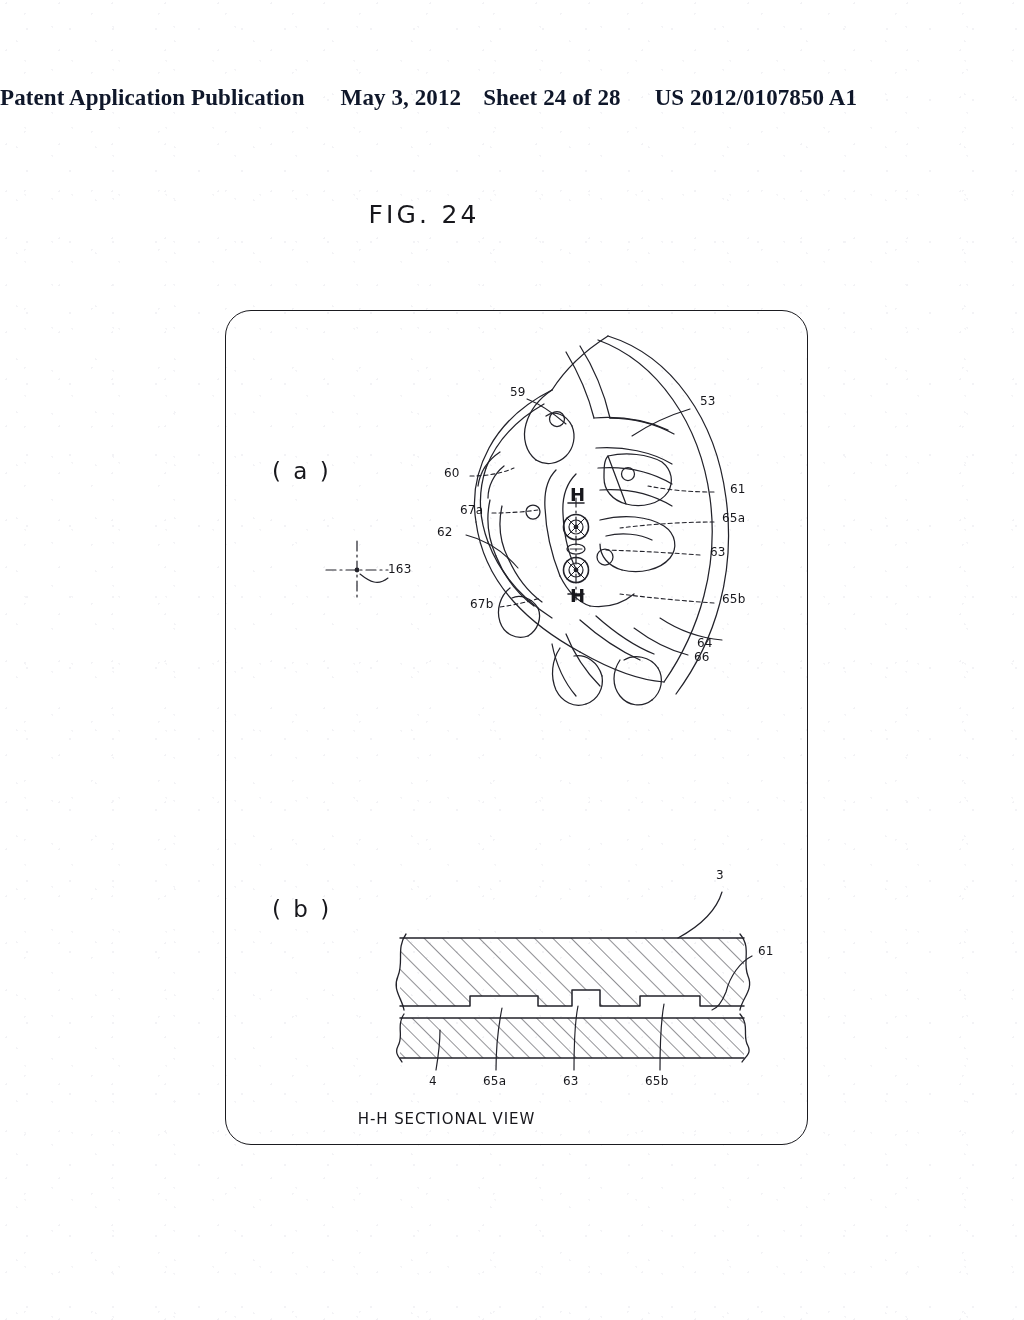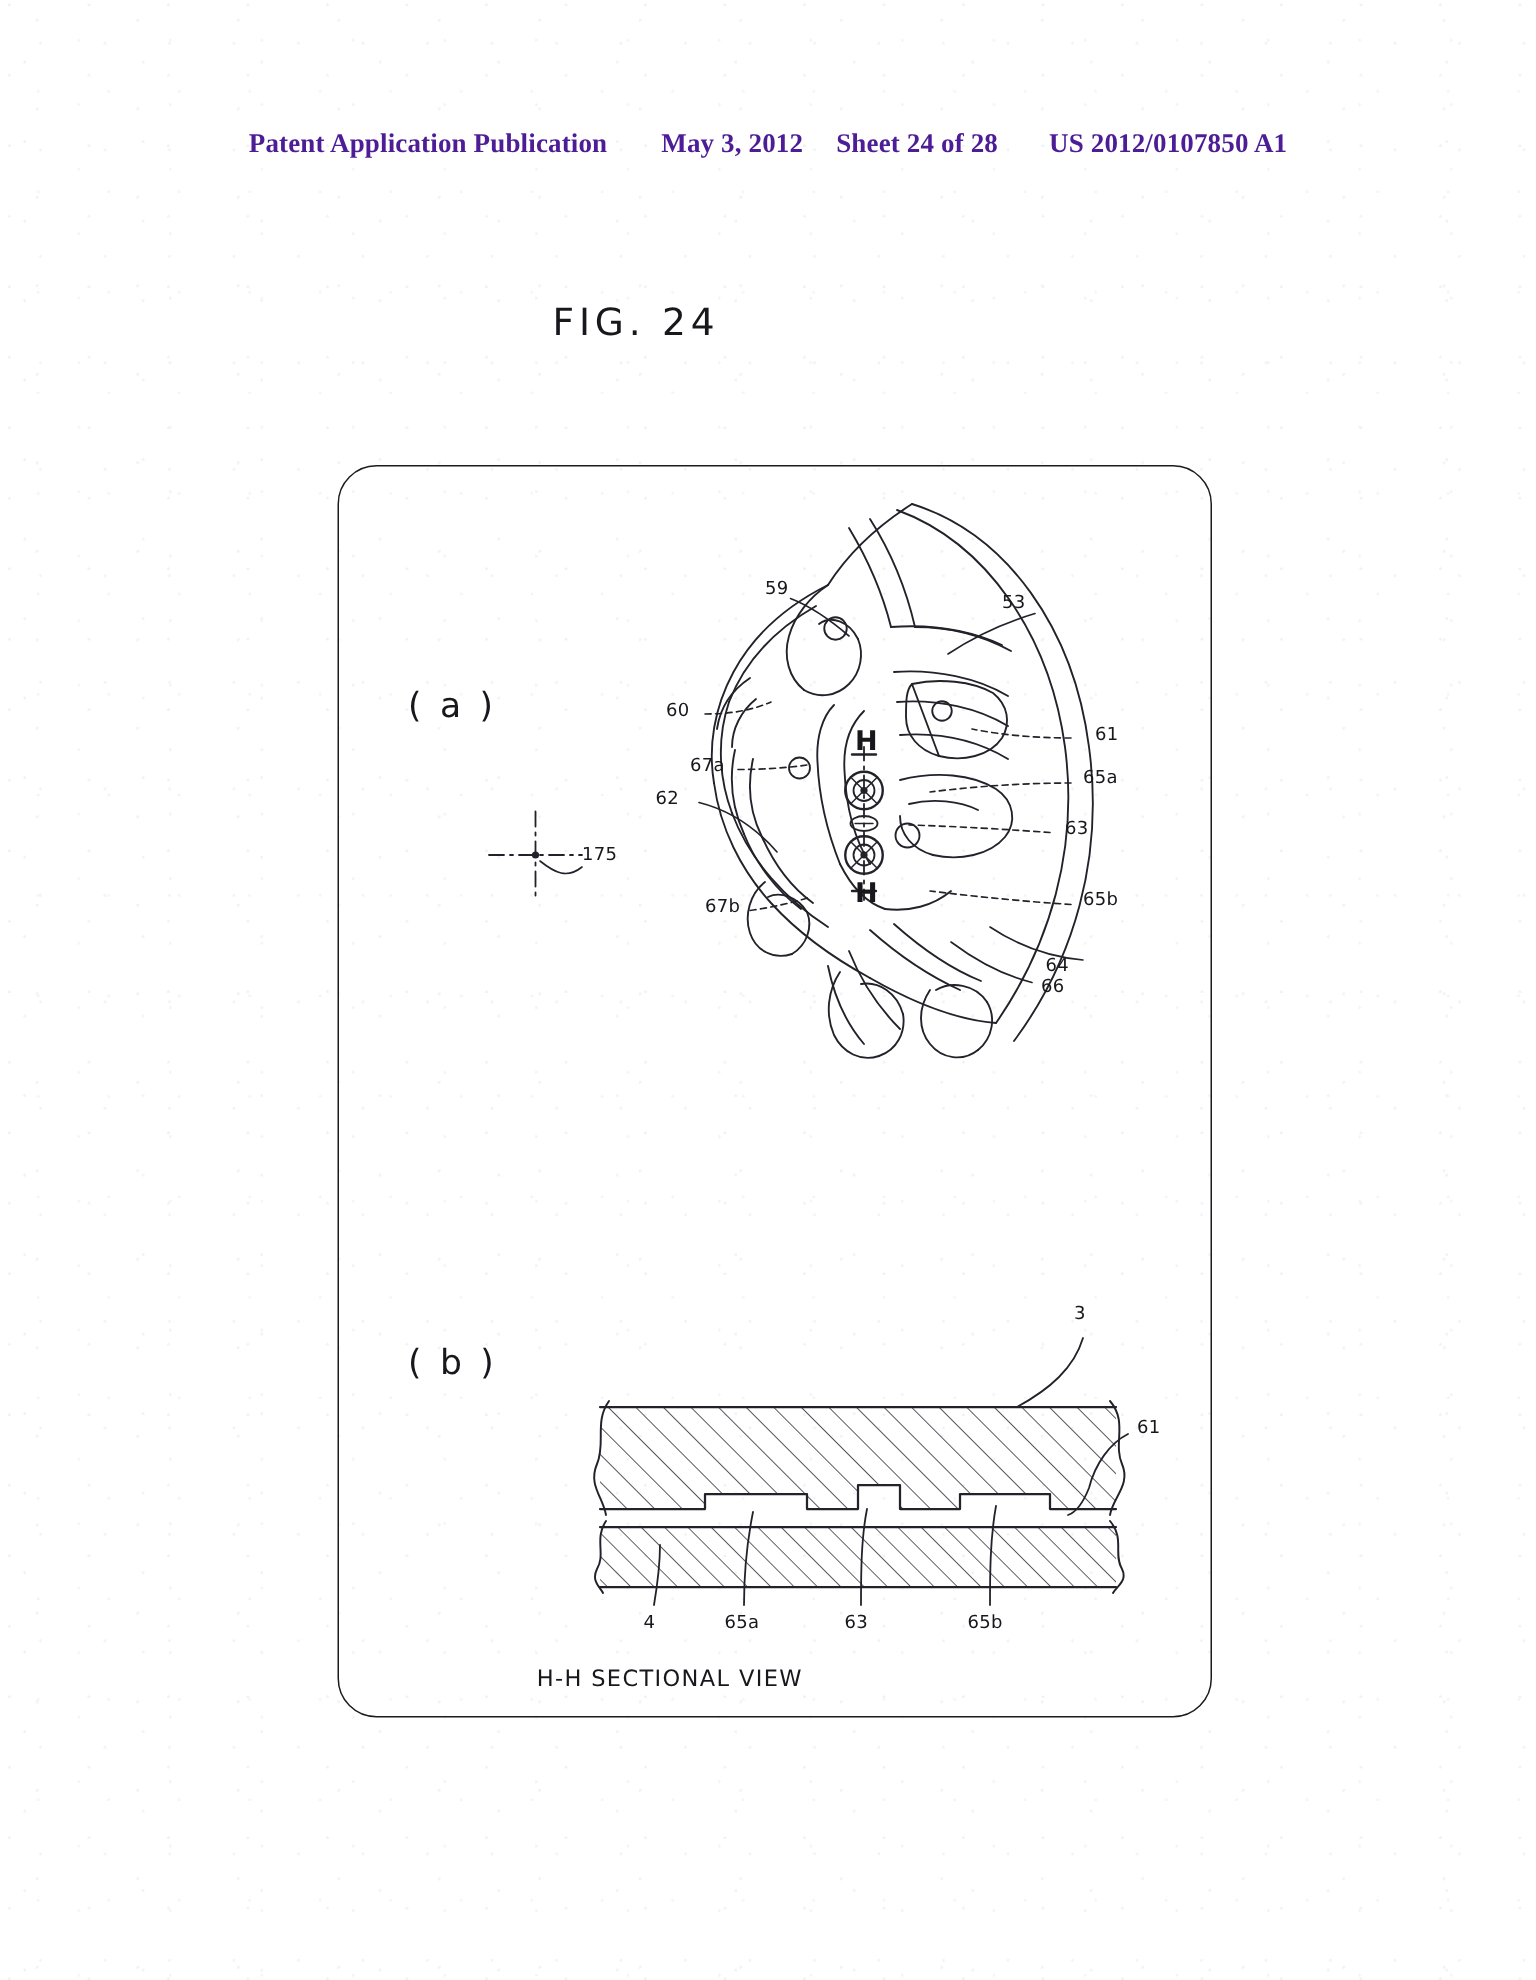--- a/index.html
+++ b/index.html
@@ -30,25 +30,25 @@
       radial-gradient(circle at 54% 91%, #ededf2 0 1px, transparent 1px);
     background-size: 53px 47px, 67px 59px, 43px 71px, 61px 43px, 79px 53px, 47px 67px;
   }
 
   
   .page-header {
     position: absolute;
     top: 85px;
     left: 0;
     width: 1024px;
-    text-align: center;
+    text-align: left;
     font-family: "Liberation Serif", serif;
     font-weight: bold;
-    font-size: 18px;
-    color: #4c1d95;
+    font-size: 23px;
+    color: #0f172a;
     letter-spacing: .1px;
     white-space: nowrap;
   }
   .page-header span { display: inline-block; vertical-align: baseline; }
   .hdr-gap-a { width: 36px; }
   .hdr-gap-b { width: 22px; }
   .hdr-gap-c { width: 34px; }
 
   
   .fig-title {
@@ -330,32 +330,32 @@
       <path d="M496 1070 C 496 1050, 498 1028, 502 1008"></path>
 
       <path d="M574 1070 C 574 1050, 574 1026, 578 1006"></path>
 
       <path d="M660 1070 C 660 1050, 660 1026, 664 1004"></path>
     </g>
   </g>
 </svg>
 
 <div class="ref" style="left:510px; top:385px;">59</div>
-<div class="ref" style="left:668px; top:394px;">53</div>
+<div class="ref" style="left:700px; top:394px;">53</div>
 <div class="ref" style="left:444px; top:466px;">60</div>
 <div class="ref" style="left:460px; top:503px;">67a</div>
 <div class="ref" style="left:437px; top:525px;">62</div>
 <div class="ref" style="left:470px; top:597px;">67b</div>
 <div class="ref" style="left:730px; top:482px;">61</div>
 <div class="ref" style="left:722px; top:511px;">65a</div>
 <div class="ref" style="left:710px; top:545px;">63</div>
 <div class="ref" style="left:722px; top:592px;">65b</div>
 <div class="ref" style="left:697px; top:636px;">64</div>
 <div class="ref" style="left:694px; top:650px;">66</div>
-<div class="ref" style="left:388px; top:562px;">175</div>
+<div class="ref" style="left:388px; top:562px;">163</div>
 <div class="ref-h" style="left:570px; top:484px;">H</div>
 <div class="ref-h" style="left:570px; top:585px;">H</div>
 
 <div class="ref" style="left:716px; top:868px;">3</div>
 <div class="ref" style="left:758px; top:944px;">61</div>
 <div class="ref" style="left:429px; top:1074px;">4</div>
 <div class="ref" style="left:483px; top:1074px;">65a</div>
 <div class="ref" style="left:563px; top:1074px;">63</div>
 <div class="ref" style="left:645px; top:1074px;">65b</div>
 

